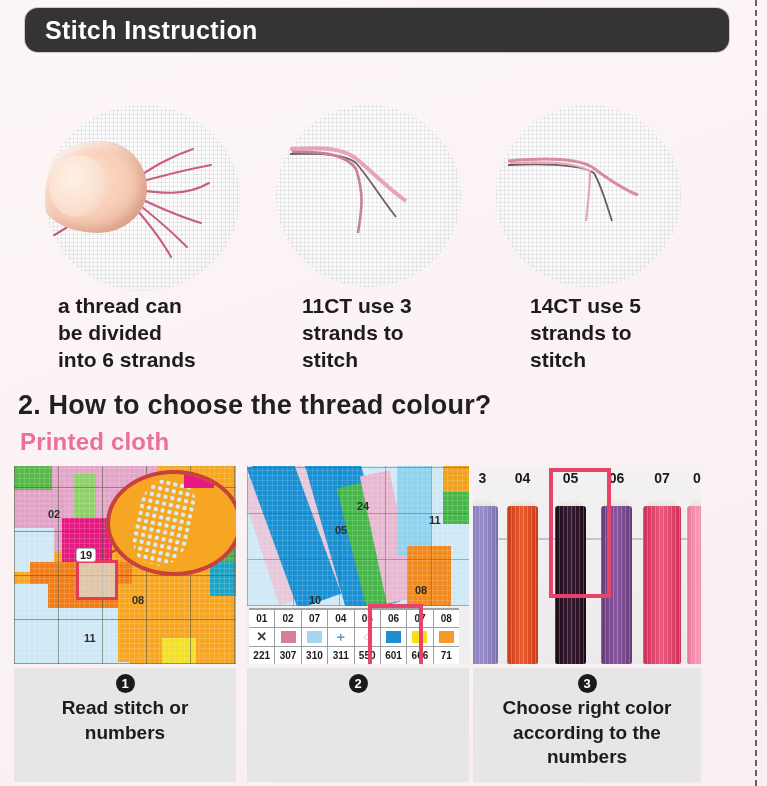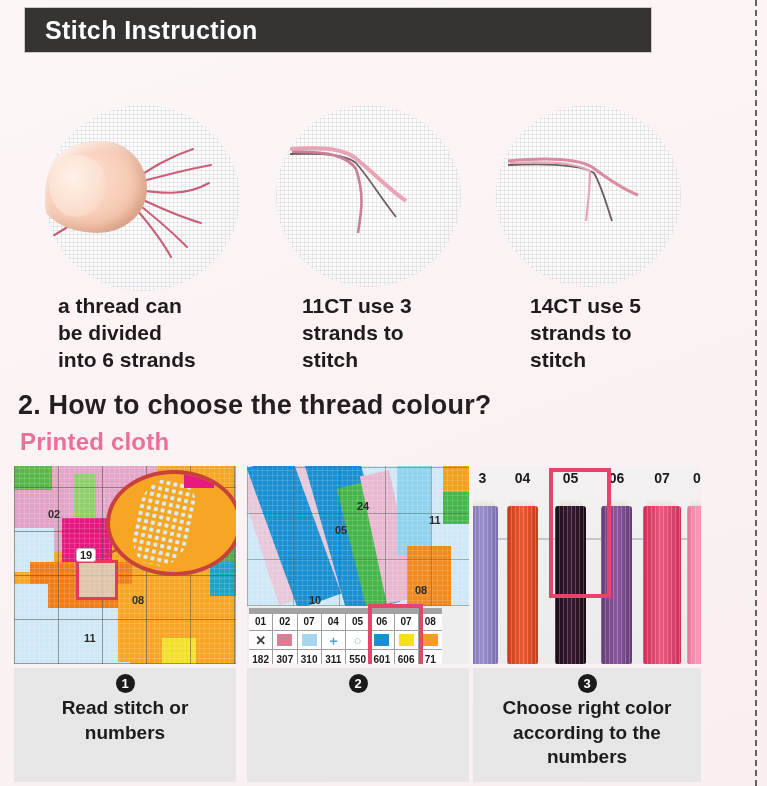--- a/index.html
+++ b/index.html
@@ -13,24 +13,24 @@
   .sheet{position:absolute;left:0;top:0;width:767px;height:786px;}
 
   
   .cutline{
     position:absolute;top:0;right:10px;width:0;height:786px;
     border-left:2px dashed #4a4a4a;opacity:.85;
   }
 
   
   .titlebar{
-    position:absolute;left:25px;top:8px;width:626px;height:44px;
+    position:absolute;left:25px;top:8px;width:704px;height:44px;
     background:#363433;
     box-shadow:0 0 0 1px #cfc9c9;
-    display:flex;align-items:center;
+    display:flex;align-items:center;border-radius:13px;
   }
   .titlebar .t{
     color:#ffffff;font-size:25px;font-weight:700;letter-spacing:.4px;
     padding-left:20px;white-space:nowrap;
   }
 
   .h1{
     position:absolute;left:22px;top:58px;
     font-size:27px;font-weight:700;color:#231f20;letter-spacing:.2px;
     white-space:nowrap;
@@ -135,22 +135,22 @@
   }
   .badge19{
     position:absolute;left:62px;top:82px;
     background:#fff;border:1px solid #bbb;border-radius:3px;
     font-size:11px;font-weight:700;color:#222;padding:0 3px;
   }
 
   
   .p2chart{position:absolute;left:0;top:0;width:222px;height:140px;overflow:hidden;background:#ffffff;}
   .legend{
-    position:absolute;left:2px;top:142px;width:193px;height:54px;
-    display:flex;background:#fff;border-top:6px solid #a3a3a3;align-items:flex-end;
+    position:absolute;left:2px;top:142px;width:210px;height:54px;
+    display:flex;background:#fff;border-top:2px solid #a3a3a3;
   }
   .lcol{
     flex:1 1 0;display:flex;flex-direction:column;
     border-right:1px solid #9aa0a6;min-width:0;
   }
   .lcol:last-child{border-right:none;}
   .lcell{
     height:18px;display:flex;align-items:center;justify-content:center;
     font-size:10px;font-weight:700;color:#1a1a1a;
     border-bottom:1px solid #9aa0a6;overflow:hidden;
@@ -328,21 +328,21 @@
         <div class="numlabel" style="left:168px;top:118px;">08</div>
         <div class="numlabel" style="left:62px;top:128px;">10</div>
       </div>
 
       <div class="legend">
         <div class="lcol">
           <div class="lcell">01</div>
           <div class="lcell sym">
               <span class="glyph">✕</span>
             </div>
-          <div class="lcell code">182</div>
+          <div class="lcell code">221</div>
         </div>
         <div class="lcol">
           <div class="lcell">02</div>
           <div class="lcell sym">
               <span class="swatch" style="background:#d97f95;"></span>
             </div>
           <div class="lcell code">307</div>
         </div>
         <div class="lcol">
           <div class="lcell">07</div>

